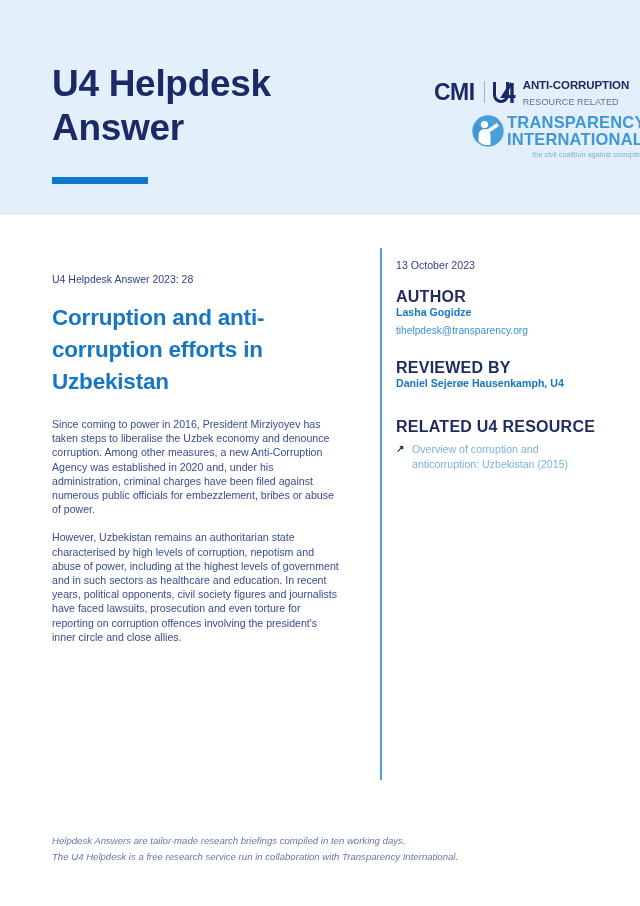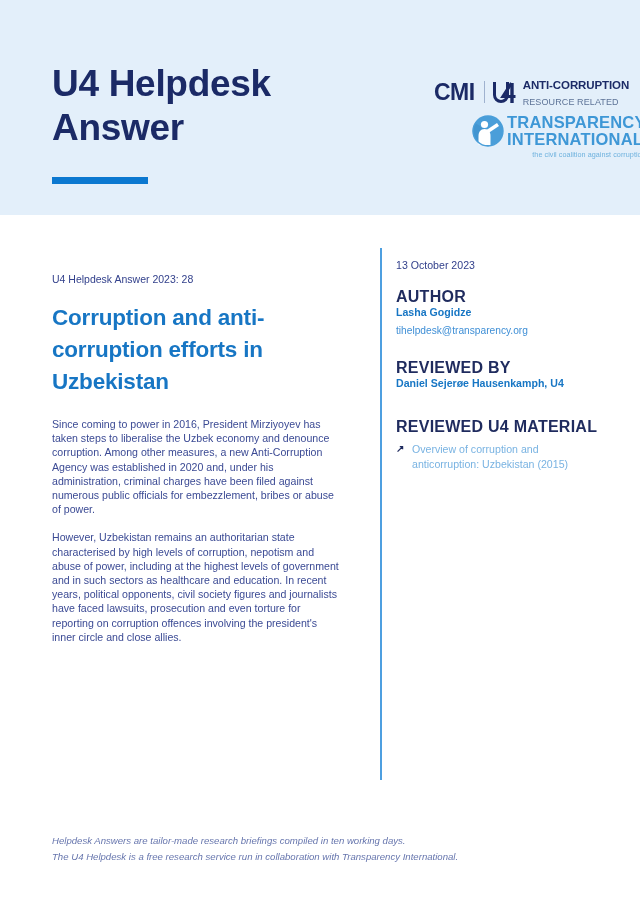--- a/index.html
+++ b/index.html
@@ -297,21 +297,21 @@
     <div class="meta-name">Lasha Gogidze</div>
     <div class="meta-email">tihelpdesk@transparency.org</div>
   </div>
 
   <div class="meta-block-reviewed">
     <div class="meta-label">REVIEWED BY</div>
     <div class="meta-name">Daniel Sejerøe Hausenkamph, U4</div>
   </div>
 
   <div>
-    <div class="meta-label">REVIEWED U4 MATERIAL</div>
+    <div class="meta-label">RELATED U4 RESOURCE</div>
     <div class="related-list">
       <div class="related-item">
         <span class="arrow-icon">↗</span>
         <a class="related-link" href="#">Overview of corruption and anticorruption: Uzbekistan (2015)</a>
       </div>
     </div>
   </div>
 
 </div>
 

